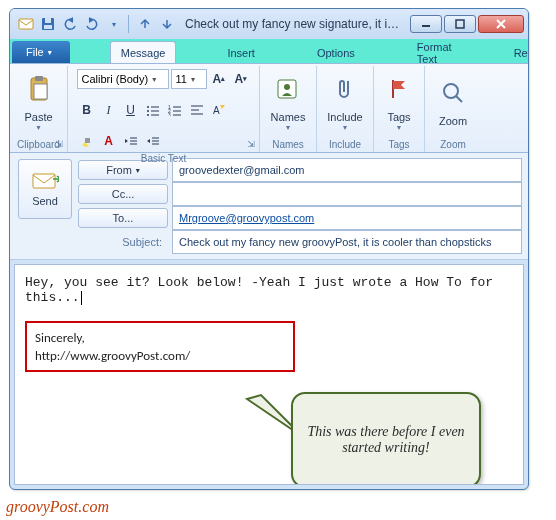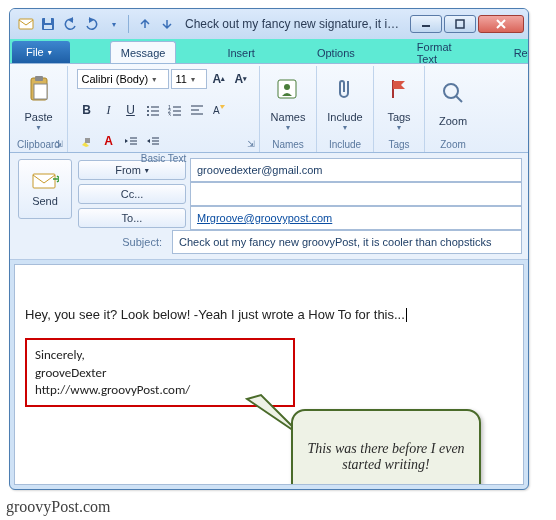--- a/index.html
+++ b/index.html
@@ -162,21 +162,21 @@
   .send-btn {
     width:54px; height:60px;
     border:1px solid #a7bdd9; border-radius:3px;
     background: linear-gradient(#fdfdff,#e4eefb);
     display:flex; flex-direction:column; align-items:center; justify-content:center;
     gap:4px; color:#2a3b55; font-size:11px;
   }
   .fields-col { flex:1; display:flex; flex-direction:column; gap:2px; }
   .field-row { display:flex; align-items:center; gap:4px; height:22px; }
   .field-btn {
-    width:108px; height:20px;
+    width:90px; height:20px;
     border:1px solid #a7bdd9; border-radius:3px;
     background: linear-gradient(#fdfdff,#e4eefb);
     display:flex; align-items:center; justify-content:center; gap:4px;
     color:#2a3b55; font-size:11px;
   }
   .field-label {
     width:90px; text-align:right; padding-right:6px;
     color:#5a789e; font-size:11px;
   }
   .field-input {
@@ -192,43 +192,43 @@
   .body-wrap {
     flex:1; margin:4px; border:1px solid #a7bdd9; background:#fff;
     position:relative; overflow:hidden;
   }
   .body-scroll {
     position:absolute; inset:0; overflow-y:scroll; padding:10px 14px 10px 10px;
   }
   .body-scroll::-webkit-scrollbar{ width:16px; }
   .body-scroll::-webkit-scrollbar-track{ background:#eef3fa; border-left:1px solid #cdddee; }
   .body-scroll::-webkit-scrollbar-thumb{ background:linear-gradient(#dbe8f7,#bcd3ee); border:1px solid #9bb9dc; border-radius:2px; }
-  .body-text { font-family: Liberation Sans, sans-serif; font-size:13px; color:#222;margin-top:32px; }
+  .body-text { font-family: Liberation Mono, monospace; font-size:13px; color:#222; }
   .cursor { display:inline-block; width:1px; height:14px; background:#000; vertical-align:text-bottom; margin-left:1px;}
   .sig-box {
     border:2px solid #c00; padding:6px 8px; margin-top:16px; width:270px;
     font-family: Calibri, sans-serif; font-size:13px; color:#222; line-height:1.35;
   }
   .callout {
-    position:absolute; left:276px; top:144px;
+    position:absolute; left:276px; top:127px;
     width:190px; height:96px;
     border:2px solid #4a6b2a; border-radius:14px;
     background:#eef2e6;
     display:flex; align-items:center; justify-content:center;
     padding:10px 14px; text-align:center;
     font-style:italic; font-family:"Times New Roman", serif; font-size:14px; color:#2a2a2a;
     box-shadow:2px 2px 4px rgba(0,0,0,0.25);
   }
   .callout-tail {
     position:absolute; left:230px; top:128px;
     width:70px; height:46px; pointer-events:none;
   }
   .watermark {
     position:absolute; left:6px; bottom:4px;
-    color:#404040; font-size:16px; font-family:"Times New Roman",serif;
+    font-style:italic; color:#c2410c; font-size:16px; font-family:"Times New Roman",serif;
   }
 </style>
 </head>
 <body>
 
 <div class="window">
 
   <div class="titlebar">
     <div class="qat">
       <div class="qbtn">
@@ -527,21 +527,20 @@
     </div>
   </div>
 
   <div class="body-wrap">
     <div class="body-scroll">
       <div class="body-text">
         <span>Hey, you see it?  Look below!  -Yeah I just wrote a How To for this...</span><span class="cursor"></span>
       </div>
       <div class="sig-box">
         <div>Sincerely,</div>
-        <div>grooveDexter</div>
         <div>http://www.groovyPost.com/</div>
       </div>
 
       <svg class="callout-tail" width="70" height="46">
         <path d="M58 44 L2 6 L16 2 Z" fill="#eef2e6" stroke="#4a6b2a" stroke-width="2"></path>
       </svg>
       <div class="callout">
         <span>This was there before I even started writing!</span>
       </div>
     </div>

